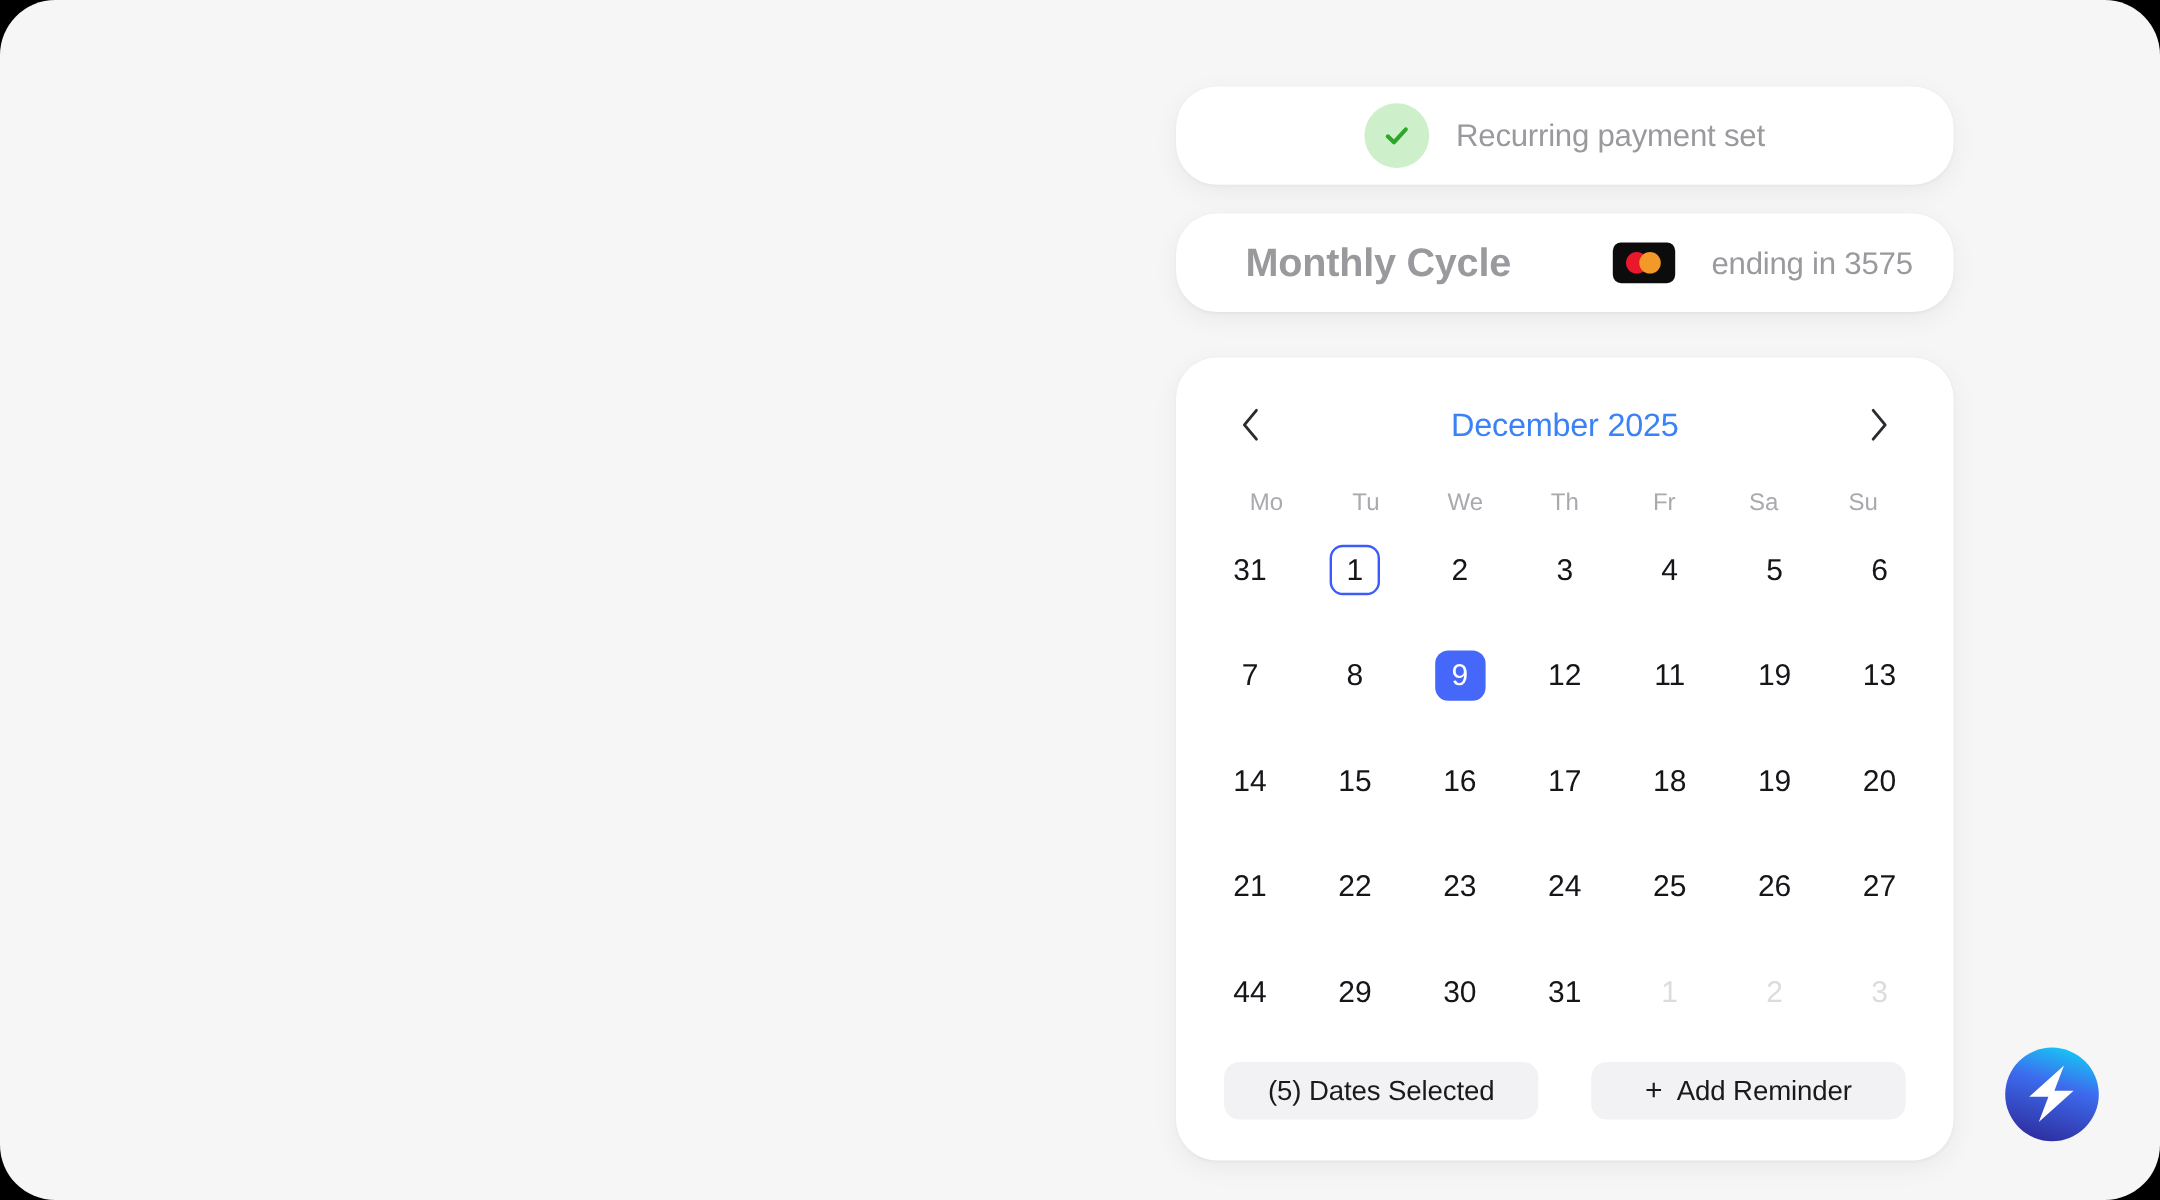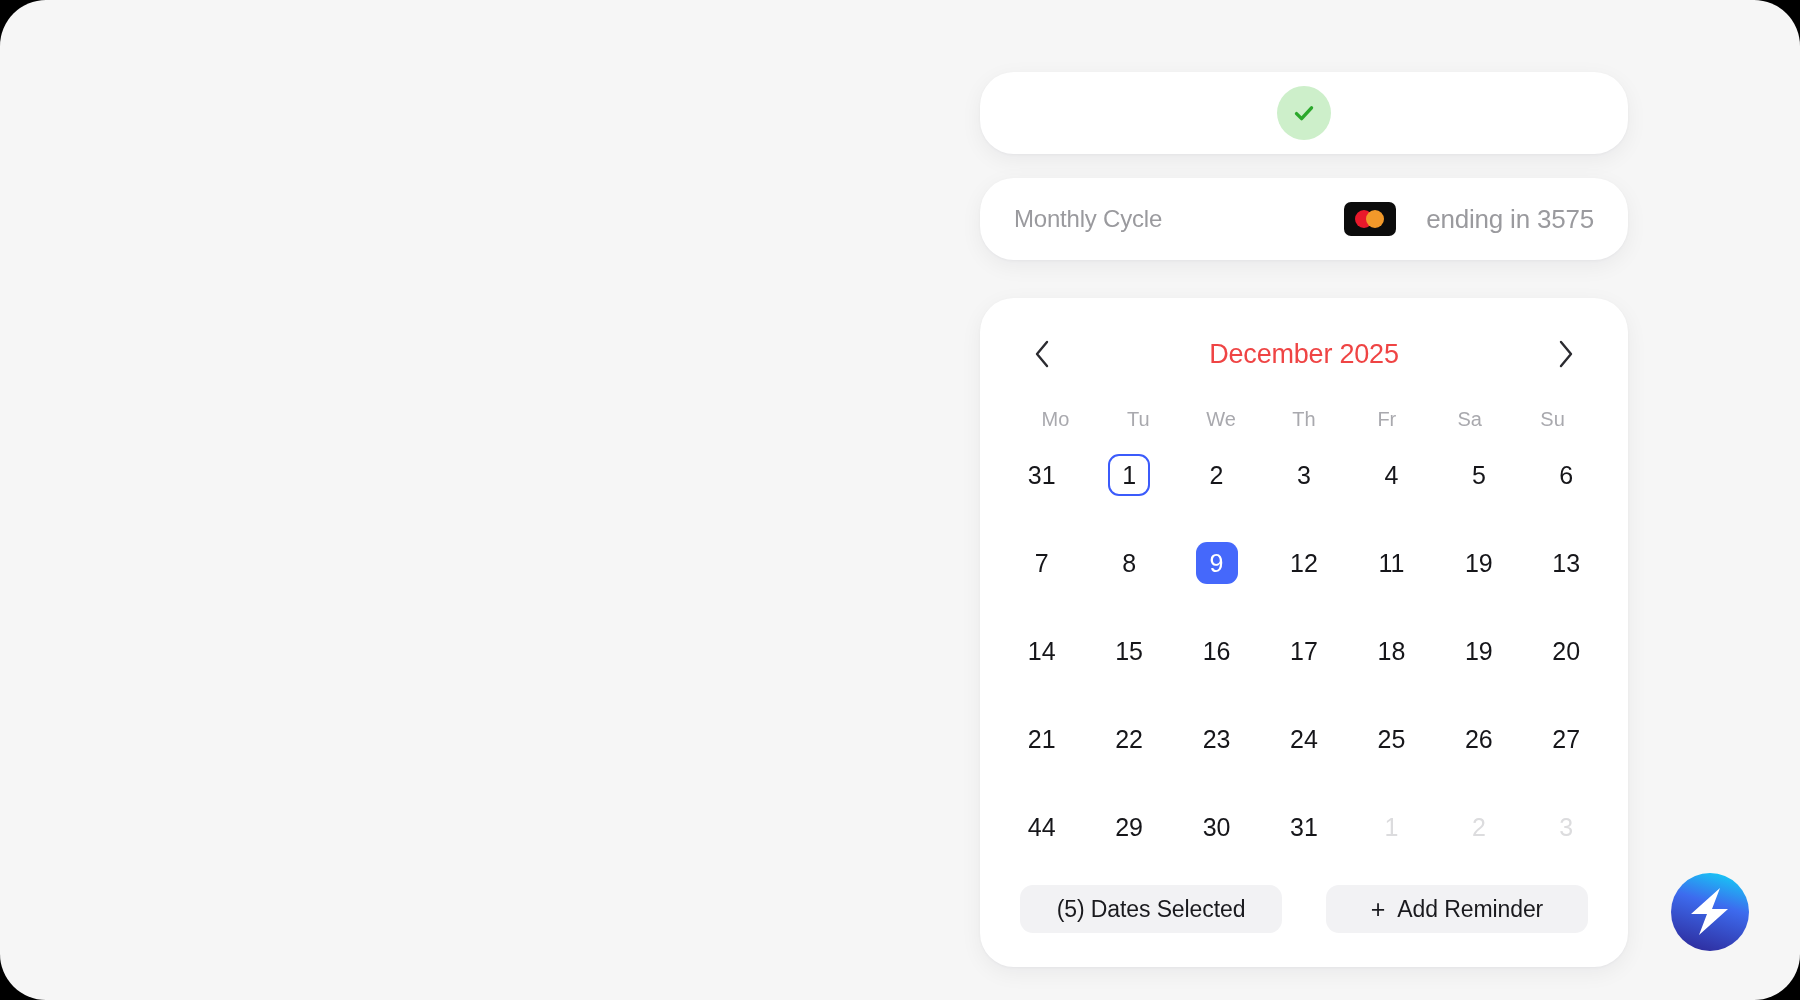--- a/index.html
+++ b/index.html
@@ -76,24 +76,25 @@
 
   
   #billing-card {
     height: 82px;
     display: flex;
     align-items: center;
     padding: 0 34px;
     margin-bottom: 38px;
   }
   #cycle-label {
-    font-size: 24px;
-    font-weight: 400;
+    font-size: 33px;
+    font-weight: 700;
     color: #9A9A9E;
     letter-spacing: -0.2px;
+    margin-left: 24px;
   }
   #card-info {
     margin-left: auto;
     display: flex;
     align-items: center;
     gap: 30px;
   }
   #mc-logo {
     width: 52px; height: 34px;
     border-radius: 7px;
@@ -129,21 +130,21 @@
   }
   .nav-arrow {
     width: 40px; height: 40px;
     display: flex; align-items: center; justify-content: center;
     cursor: pointer;
     background: none; border: none;
   }
   #cal-title {
     font-size: 27px;
     font-weight: 500;
-    color: #ef4444;
+    color: #3b82f6;
     letter-spacing: -0.2px;
   }
 
   #weekday-row {
     display: grid;
     grid-template-columns: repeat(7, 1fr);
     margin-top: 26px;
   }
   .weekday {
     text-align: center;
@@ -228,20 +229,21 @@
 
 
   <div id="right-stack">
 
     <div class="card" id="status-card">
       <span id="check-circle">
         <svg width="30" height="30" viewBox="0 0 30 30" aria-hidden="true">
           <path d="M7.5 15.6 L12.6 20.6 L22.5 9.8" fill="none" stroke="#2BA82B" stroke-width="3.4" stroke-linecap="round" stroke-linejoin="round"></path>
         </svg>
       </span>
+      <span id="status-text">Recurring payment set</span>
     </div>
 
     <div class="card" id="billing-card">
       <span id="cycle-label">Monthly Cycle</span>
       <span id="card-info">
         <span id="mc-logo">
           <span class="dot red"></span>
           <span class="dot orange"></span>
         </span>
         <span id="card-last4">ending in 3575</span>

